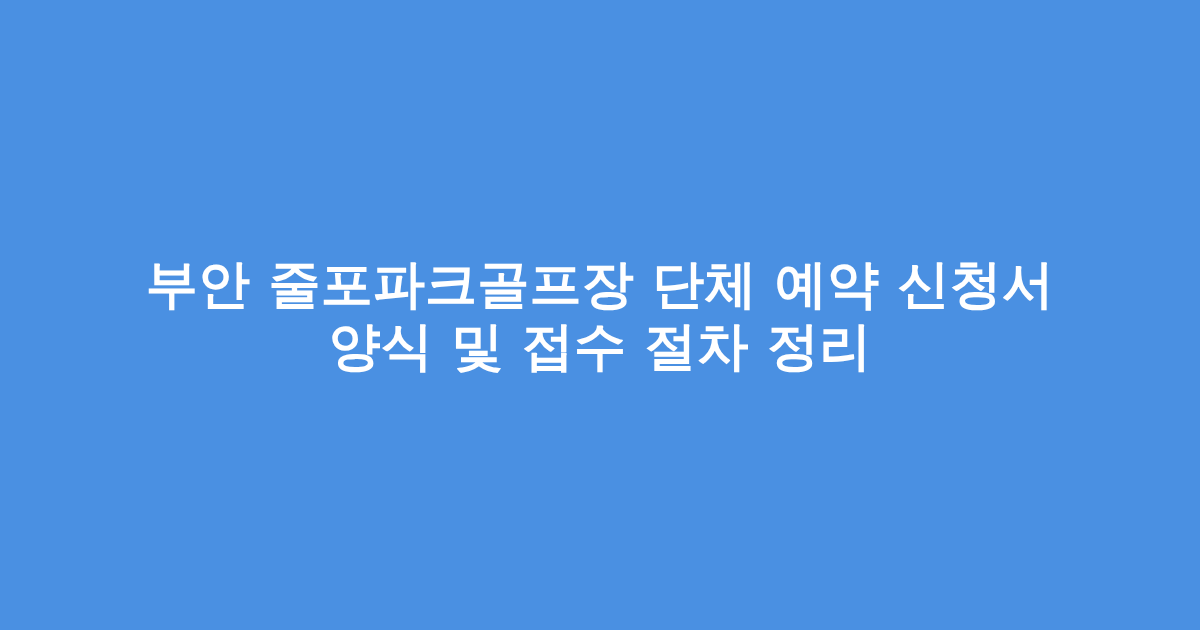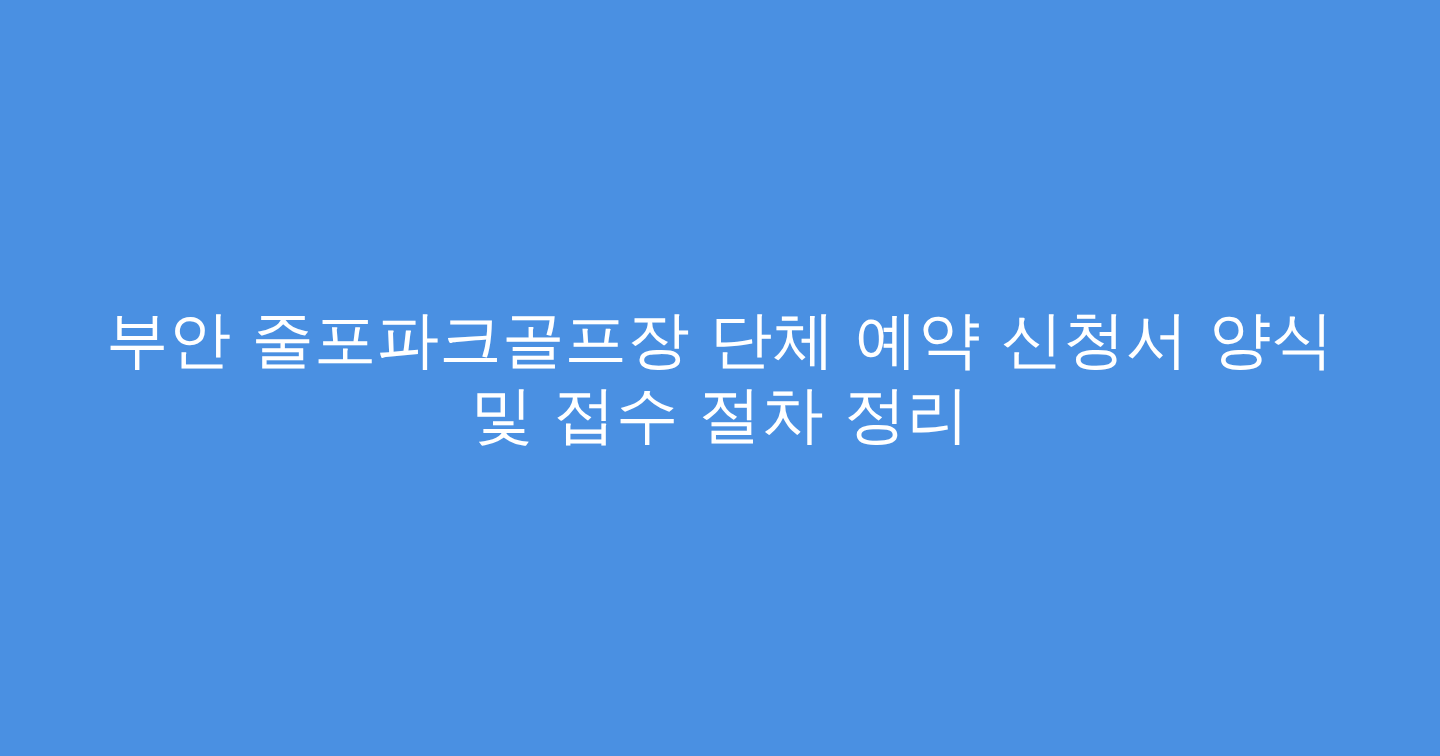--- a/index.html
+++ b/index.html
@@ -31,21 +31,21 @@
     width: 1050px;
     padding: 0 10px;
     text-align: center;
   }
 
   .og-title {
     margin: 0;
     color: #ffffff;
     font-family: "DejaVu Sans", "Liberation Sans", sans-serif;
     font-size: 52px;
-    font-weight: 400;
+    font-weight: 700;
     line-height: 62px;
     letter-spacing: 0.2px;
     word-break: keep-all;
     white-space: normal;
   }
 </style>
 </head>
 <body>
 
 <div class="og-card">

